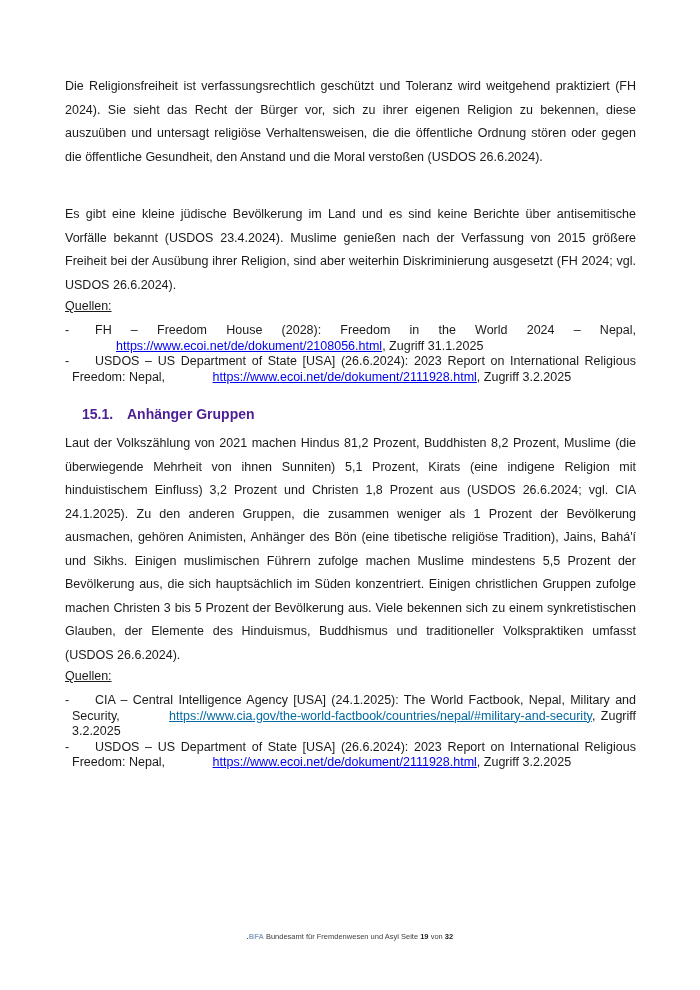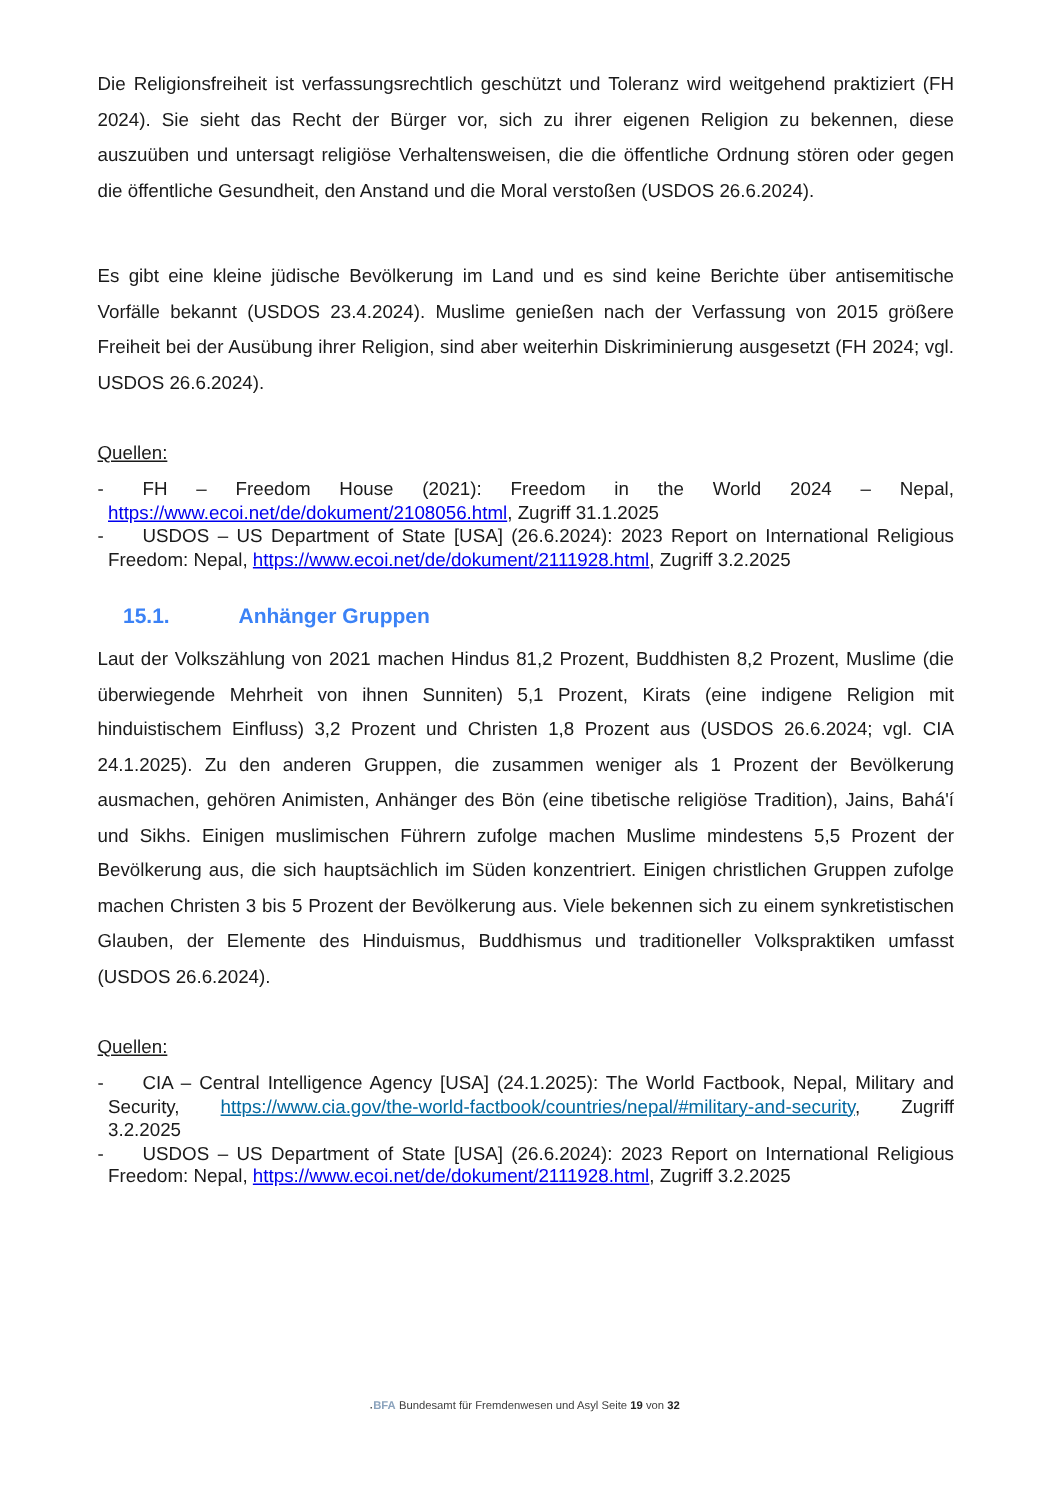--- a/index.html
+++ b/index.html
@@ -9,32 +9,32 @@
     width: 700px;
     height: 990px;
     background: #ffffff;
     font-family: "Liberation Sans", sans-serif;
     color: #1a1a1a;
     overflow: hidden;
   }
   .content {
     position: absolute;
     left: 65px;
-    top: 45px;
+    top: 75px;
     width: 571px;
   }
   p.body {
     margin: 0;
     font-size: 12.5px;
     line-height: 23.5px;
     text-align: justify;
   }
   p.body.gap-before { margin-top: 34px; }
   .quellen {
-    margin-top: 27px;
+    margin-top: 1px;
     margin-bottom: 9px;
     font-size: 12.5px;
     line-height: 16px;
   }
   .quellen span { text-decoration: underline; }
   .src {
     font-size: 12.5px;
     line-height: 15.5px;
     text-align: justify;
     padding-left: 7px;
@@ -42,20 +42,21 @@
     margin: 0;
   }
   .dash {
     display: inline-block;
     width: 30px;
     text-indent: 0;
   }
   .src a {
     text-decoration: underline;
     cursor: pointer;
+    margin-left: 44px;
   }
   .section-heading {
     display: flex;
     margin: 20px 0 0 17px;
     font-size: 14px;
     font-weight: bold;
     line-height: 18px;
   }
   .section-number { width: 45px; flex: 0 0 auto; }
   p.after-heading { margin-top: 9px; }
@@ -85,27 +86,27 @@
 
 <div class="page">
   <div class="content">
 
     <p class="body">Die Religionsfreiheit ist verfassungsrechtlich geschützt und Toleranz wird weitgehend praktiziert (FH 2024). Sie sieht das Recht der Bürger vor, sich zu ihrer eigenen Religion zu bekennen, diese auszuüben und untersagt religiöse Verhaltensweisen, die die öffentliche Ordnung stören oder gegen die öffentliche Gesundheit, den Anstand und die Moral verstoßen (USDOS 26.6.2024).</p>
     <p class="body gap-before">Es gibt eine kleine jüdische Bevölkerung im Land und es sind keine Berichte über antisemitische Vorfälle bekannt (USDOS 23.4.2024). Muslime genießen nach der Verfassung von 2015 größere Freiheit bei der Ausübung ihrer Religion, sind aber weiterhin Diskriminierung ausgesetzt (FH 2024; vgl. USDOS 26.6.2024).</p>
 
     <div class="quellen"><span>Quellen:</span></div>
 
     <div class="src">
-      <span class="dash">-</span><span>FH – Freedom House (2021): Freedom in the World 2024 – Nepal, </span><a href="#" style="color: rgb(0, 0, 238);">https://www.ecoi.net/de/dokument/2108056.html</a><span>, Zugriff 31.1.2025</span>
+      <span class="dash">-</span><span>FH – Freedom House (2028): Freedom in the World 2024 – Nepal, </span><a href="#" style="color: rgb(0, 0, 238);">https://www.ecoi.net/de/dokument/2108056.html</a><span>, Zugriff 31.1.2025</span>
     </div>
     <div class="src">
       <span class="dash">-</span><span>USDOS – US Department of State [USA] (26.6.2024): 2023 Report on International Religious Freedom: Nepal, </span><a href="#" style="color: rgb(0, 0, 238);">https://www.ecoi.net/de/dokument/2111928.html</a><span>, Zugriff 3.2.2025</span>
     </div>
 
-    <div class="section-heading" style="color: #3b82f6; gap: 32px;">
+    <div class="section-heading" style="color: #4c1d95;">
       <span class="section-number">15.1.</span>
       <span class="section-title">Anhänger Gruppen</span>
     </div>
 
     <p class="body after-heading">Laut der Volkszählung von 2021 machen Hindus 81,2 Prozent, Buddhisten 8,2 Prozent, Muslime (die überwiegende Mehrheit von ihnen Sunniten) 5,1 Prozent, Kirats (eine indigene Religion mit hinduistischem Einfluss) 3,2 Prozent und Christen 1,8 Prozent aus (USDOS 26.6.2024; vgl. CIA 24.1.2025). Zu den anderen Gruppen, die zusammen weniger als 1 Prozent der Bevölkerung ausmachen, gehören Animisten, Anhänger des Bön (eine tibetische religiöse Tradition), Jains, Bahá'í und Sikhs. Einigen muslimischen Führern zufolge machen Muslime mindestens 5,5 Prozent der Bevölkerung aus, die sich hauptsächlich im Süden konzentriert. Einigen christlichen Gruppen zufolge machen Christen 3 bis 5 Prozent der Bevölkerung aus. Viele bekennen sich zu einem synkretistischen Glauben, der Elemente des Hinduismus, Buddhismus und traditioneller Volkspraktiken umfasst (USDOS 26.6.2024).</p>
 
     <div class="quellen"><span>Quellen:</span></div>
 
     <div class="src">
       <span class="dash">-</span><span>CIA – Central Intelligence Agency [USA] (24.1.2025): The World Factbook, Nepal, Military and Security, </span><a href="#" style="color: #0369a1;">https://www.cia.gov/the-world-factbook/countries/nepal/#military-and-security</a><span>, Zugriff 3.2.2025</span>

